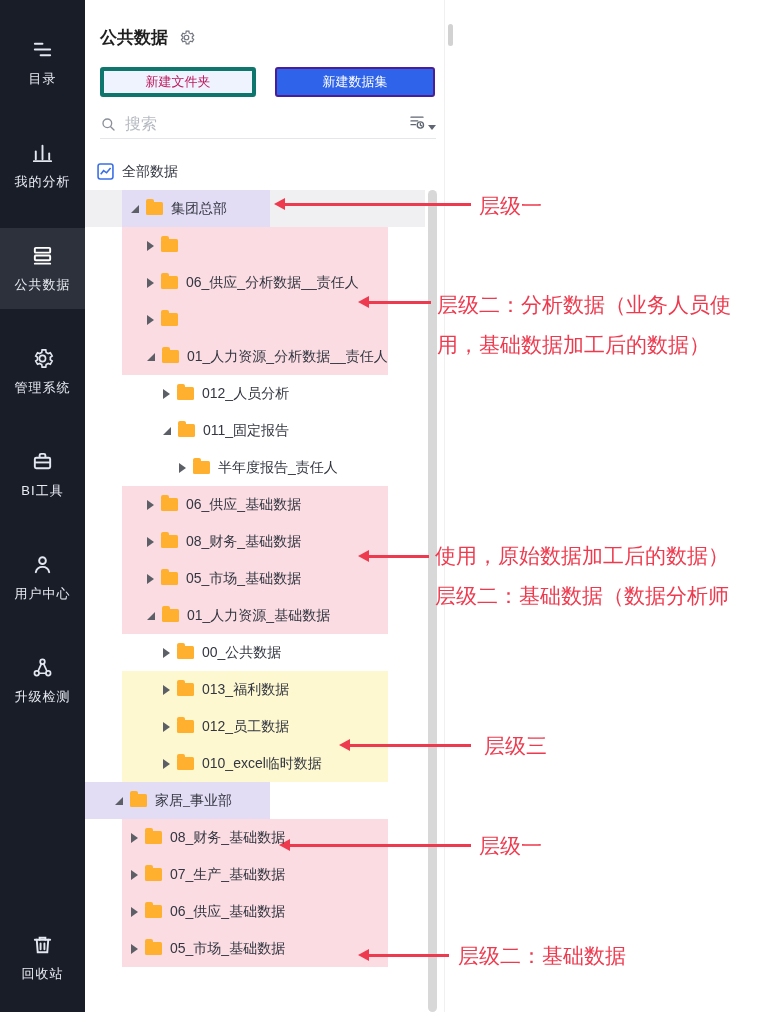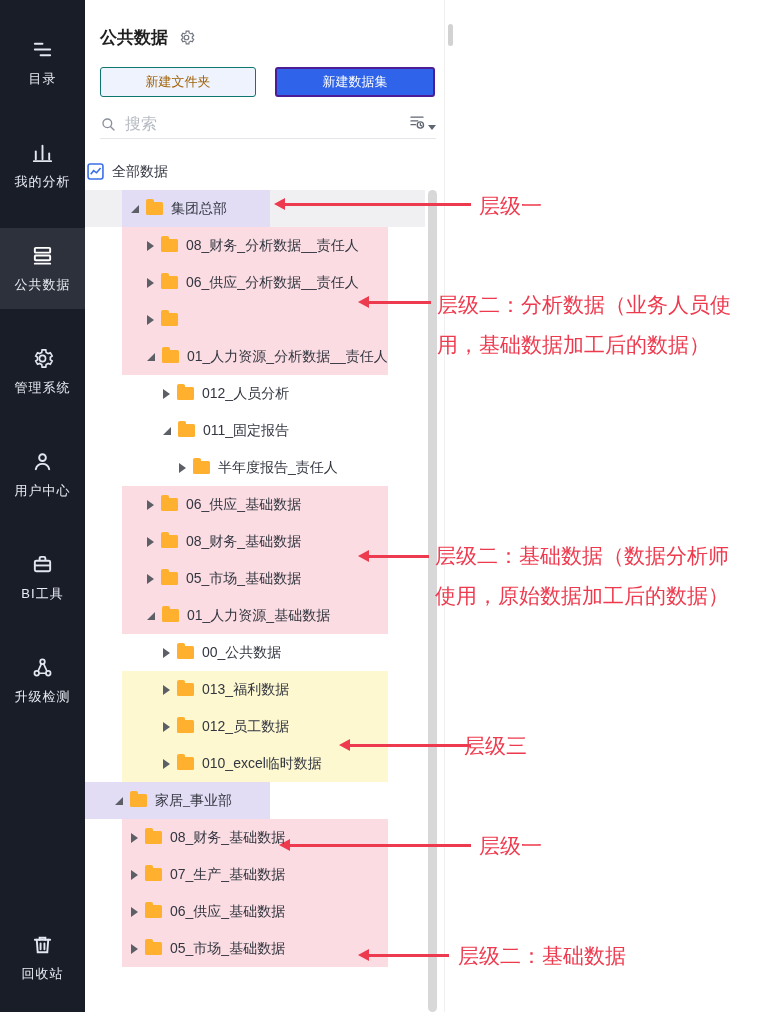--- a/index.html
+++ b/index.html
@@ -21,38 +21,38 @@
   
   .panel { position:absolute; left:85px; top:0; width:360px; height:1012px; background:#fff;
            border-right:1px solid #f0f0f0; }
   .panel-head { display:flex; align-items:center; gap:10px; padding:26px 15px 0 15px; }
   .panel-title { font-size:17px; font-weight:bold; color:#1f1f1f; }
   .head-gear { width:17px; height:17px; display:flex; cursor:pointer; }
 
   .btn-row { display:flex; gap:19px; padding:18px 0 0 15px; }
   .btn { height:30px; border-radius:3px; font-size:13px; display:flex; align-items:center;
          justify-content:center; cursor:pointer; }
-  .btn-light { width:156px; background:#eef3fe; color:#a16207; border:1px solid #0f766e; }
+  .btn-light { width:156px; background:#eef3fe; color:#be185d; border:4px solid #0f766e; }
   .btn-primary { width:160px; background:#2f63e9; color:#ffffff; border:2px solid #4c1d95; }
 
   .search-row { display:flex; align-items:center; margin:12px 8px 0 15px; height:30px;
                 border-bottom:1px solid #e5e6e9; }
   .search-icon { width:16px; height:16px; display:flex; margin-right:9px; }
   .search-input { flex:1; border:none; outline:none; font-size:16px; color:#333;
                   font-family:"Liberation Sans",sans-serif; }
   .search-input::placeholder { color:#b6bac2; }
   .filter-wrap { display:flex; align-items:flex-end; gap:2px; cursor:pointer; padding-bottom:3px; }
   .filter-icon { width:18px; height:18px; display:flex; }
   .filter-caret { width:0; height:0; border-left:4px solid transparent; border-right:4px solid transparent;
                   border-top:5px solid #5f6672; margin-bottom:1px; }
 
   
   .tree { margin-top:14px; width:340px; }
   .trow { position:relative; height:37px; display:flex; align-items:center; cursor:pointer; }
-  .trow.root { padding-left:2px; }
+  .trow.root { padding-left:12px; }
   .lvl0 { padding-left:30px;font-family:Liberation Serif, serif; }
   .lvl2 { padding-left:46px; }
   .lvl3 { padding-left:62px; }
   .lvl4 { padding-left:78px; }
   .lvl5 { padding-left:94px; }
   .trow.sel { background:#f0f0f2; }
   .hl { position:absolute; top:0; bottom:0; z-index:0; }
   .hl.pink    { left:37px; width:266px; background:#fadce2; }
   .hl.yellow  { left:37px; width:266px; background:#fdf8d0; }
   .hl.purple1 { left:37px; width:148px; background:#e3dcf5; }
@@ -122,36 +122,36 @@
       <span class="nav-icon">
         <svg width="23" height="23" viewBox="0 0 24 24" fill="none" stroke="#e3e7f0" stroke-width="1.7">
             <circle cx="12" cy="12" r="3.2"></circle>
             <path d="M20.2 12c0-.4 0-.8-.1-1.2l2-1.5-1.9-3.3-2.3.9a8 8 0 0 0-2.1-1.2L15.4 3h-3.8l-.4 2.7a8 8 0 0 0-2.1 1.2l-2.3-.9L4.9 9.3l2 1.5c-.1.4-.1.8-.1 1.2s0 .8.1 1.2l-2 1.5 1.9 3.3 2.3-.9c.6.5 1.4.9 2.1 1.2l.4 2.7h3.8l.4-2.7a8 8 0 0 0 2.1-1.2l2.3.9 1.9-3.3-2-1.5c.1-.4.1-.8.1-1.2z"></path>
           </svg>
       </span>
       <span class="nav-label">管理系统</span>
     </div>
     <div class="nav-item">
       <span class="nav-icon">
-        <svg width="23" height="23" viewBox="0 0 24 24" fill="none" stroke="#e3e7f0" stroke-width="2" stroke-linecap="round">
-            <circle cx="12" cy="8" r="3.5"></circle>
-            <path d="M5 20c1-4 4-5.5 7-5.5s6 1.5 7 5.5"></path>
-          </svg>
-      </span>
-      <span class="nav-label">用户中心</span>
-    </div>
-    <div class="nav-item">
-      <span class="nav-icon">
         <svg width="23" height="23" viewBox="0 0 24 24" fill="none" stroke="#e3e7f0" stroke-width="2">
             <rect x="4" y="8" width="16" height="11" rx="1.5"></rect>
             <path d="M9 8V5.5A1.5 1.5 0 0 1 10.5 4h3A1.5 1.5 0 0 1 15 5.5V8"></path>
             <path d="M4 13h16"></path>
           </svg>
       </span>
       <span class="nav-label">BI工具</span>
+    </div>
+    <div class="nav-item">
+      <span class="nav-icon">
+        <svg width="23" height="23" viewBox="0 0 24 24" fill="none" stroke="#e3e7f0" stroke-width="2" stroke-linecap="round">
+            <circle cx="12" cy="8" r="3.5"></circle>
+            <path d="M5 20c1-4 4-5.5 7-5.5s6 1.5 7 5.5"></path>
+          </svg>
+      </span>
+      <span class="nav-label">用户中心</span>
     </div>
     <div class="nav-item">
       <span class="nav-icon">
         <svg width="23" height="23" viewBox="0 0 24 24" fill="none" stroke="#e3e7f0" stroke-width="1.8">
             <circle cx="6" cy="18" r="2.4"></circle>
             <circle cx="18" cy="18" r="2.4"></circle>
             <circle cx="12" cy="6" r="2.4"></circle>
             <path d="M7.3 15.9 10.8 8.2M16.7 15.9 13.2 8.2M8.5 18h7"></path>
           </svg>
       </span>
@@ -221,21 +221,20 @@
       <div class="trow lvl2 sel">
           <span class="hl purple1"></span>
           <span class="caret exp"></span>
           <span class="folder"></span>
           <span class="tlabel">集团总部</span>
         </div>
       <div class="trow lvl3">
           <span class="hl pink"></span>
           <span class="caret col"></span>
           <span class="folder"></span>
-          <span class="tlabel">08_财务_分析数据__责任人</span>
         </div>
       <div class="trow lvl3">
           <span class="hl pink"></span>
           <span class="caret col"></span>
           <span class="folder"></span>
           <span class="tlabel">06_供应_分析数据__责任人</span>
         </div>
       <div class="trow lvl3">
           <span class="hl pink"></span>
           <span class="caret col"></span>
@@ -350,26 +349,26 @@
     <div class="anno-text" style="left:479px; top:186px;">层级一</div>
     <div class="arrow" style="left:284px; top:203px; width:187px;"></div>
 
     <div class="anno-text" style="left:437px; top:285px;">
       <div>层级二：分析数据（业务人员使</div>
       <div>用，基础数据加工后的数据）</div>
     </div>
     <div class="arrow" style="left:368px; top:301px; width:63px;"></div>
 
     <div class="anno-text" style="left:435px; top:536px;">
+      <div>使用，原始数据加工后的数据）</div>
       <div>层级二：基础数据（数据分析师</div>
-      <div>使用，原始数据加工后的数据）</div>
     </div>
     <div class="arrow" style="left:368px; top:555px; width:61px;"></div>
 
-    <div class="anno-text" style="left:464px; top:726px;">层级三</div>
+    <div class="anno-text" style="left:484px; top:726px;">层级三</div>
     <div class="arrow" style="left:349px; top:744px; width:122px;"></div>
 
     <div class="anno-text" style="left:479px; top:826px;">层级一</div>
     <div class="arrow" style="left:289px; top:844px; width:182px;"></div>
 
     <div class="anno-text" style="left:458px; top:936px;">层级二：基础数据</div>
     <div class="arrow" style="left:368px; top:954px; width:81px;"></div>
   </div>
 
 </div>

